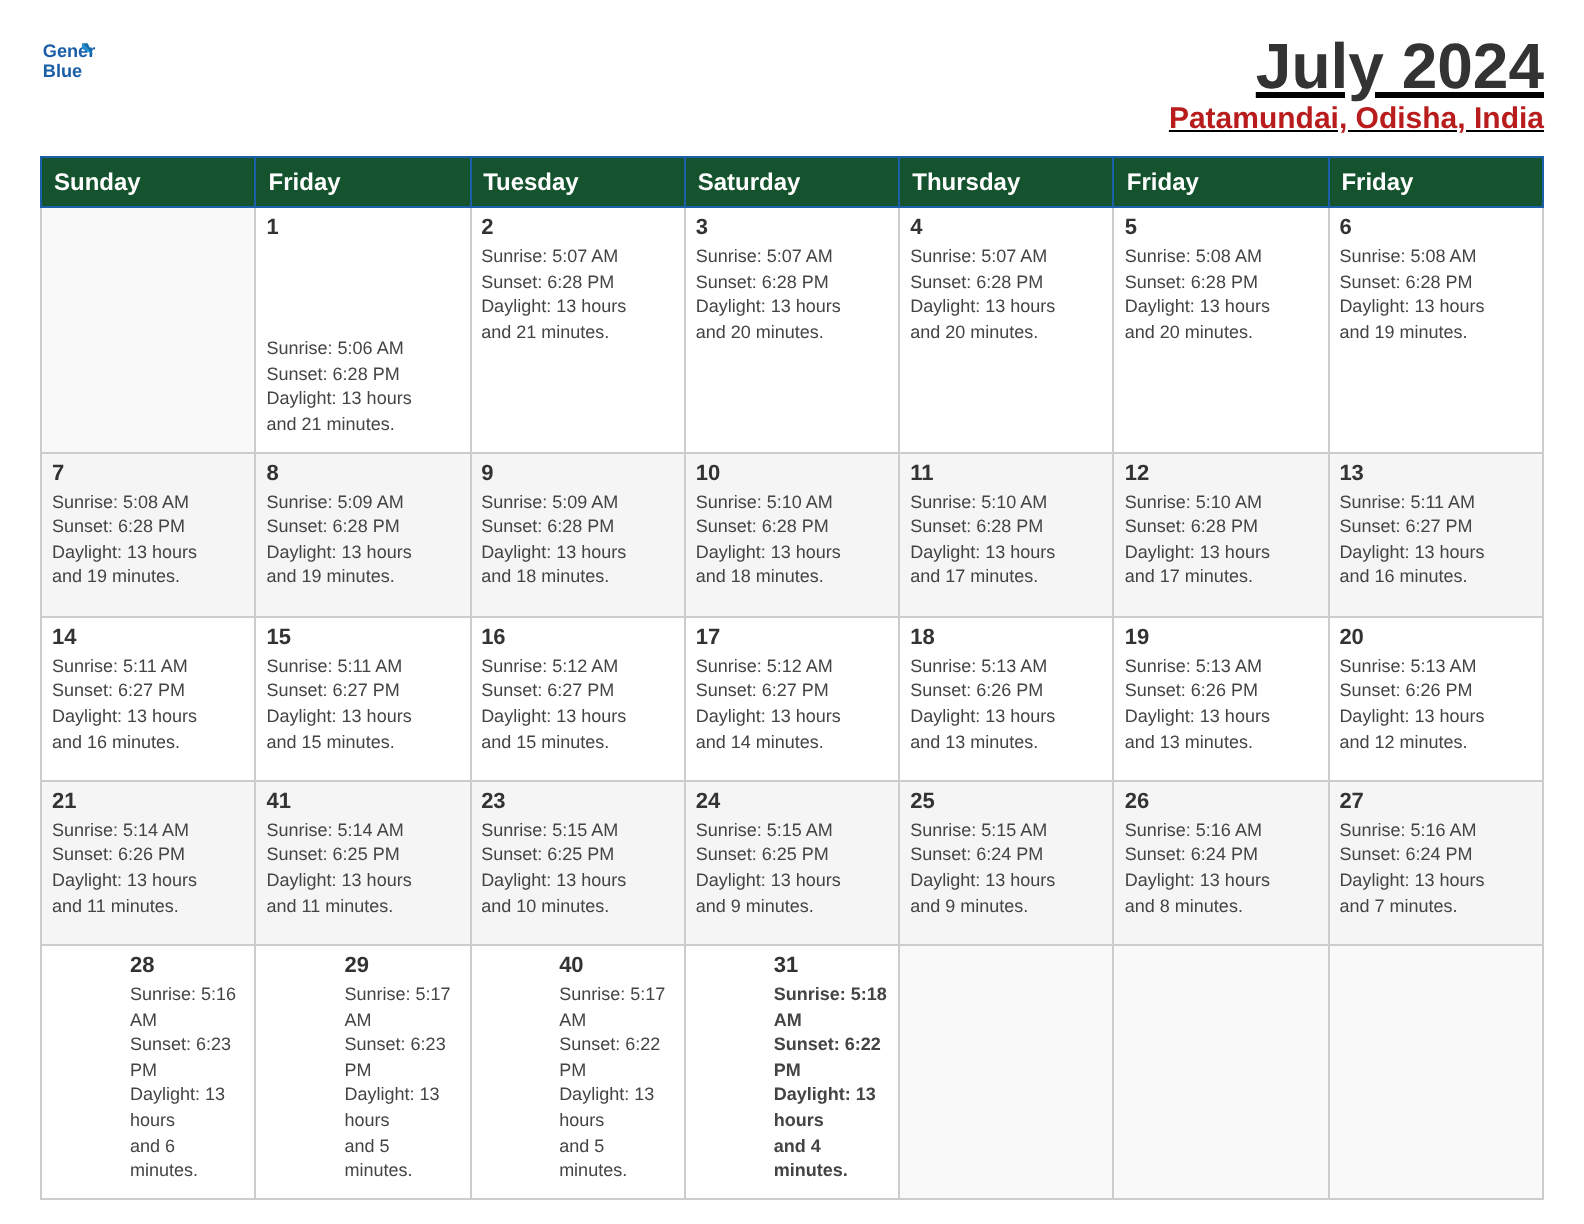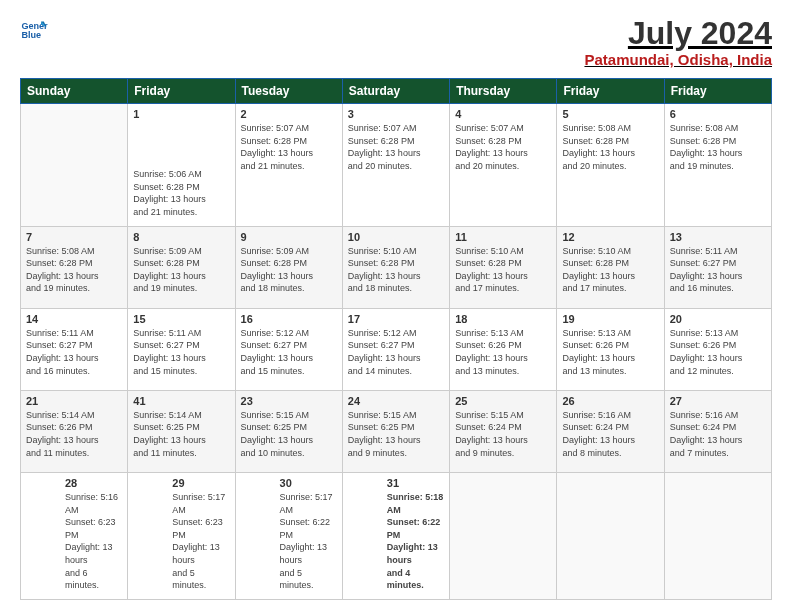--- a/index.html
+++ b/index.html
@@ -334,21 +334,21 @@
 and 6 minutes.</div>
           </td>
           <td>
             <span class="day-num">29</span>
             <div class="day-info" style="white-space: pre-line;">Sunrise: 5:17 AM
 Sunset: 6:23 PM
 Daylight: 13 hours
 and 5 minutes.</div>
           </td>
           <td>
-            <span class="day-num">30</span>
+            <span class="day-num">40</span>
             <div class="day-info" style="white-space: pre-line;">Sunrise: 5:17 AM
 Sunset: 6:22 PM
 Daylight: 13 hours
 and 5 minutes.</div>
           </td>
           <td>
             <span class="day-num">31</span>
             <div class="day-info" style="white-space: pre-line; font-weight: bold;">Sunrise: 5:18 AM
 Sunset: 6:22 PM
 Daylight: 13 hours

